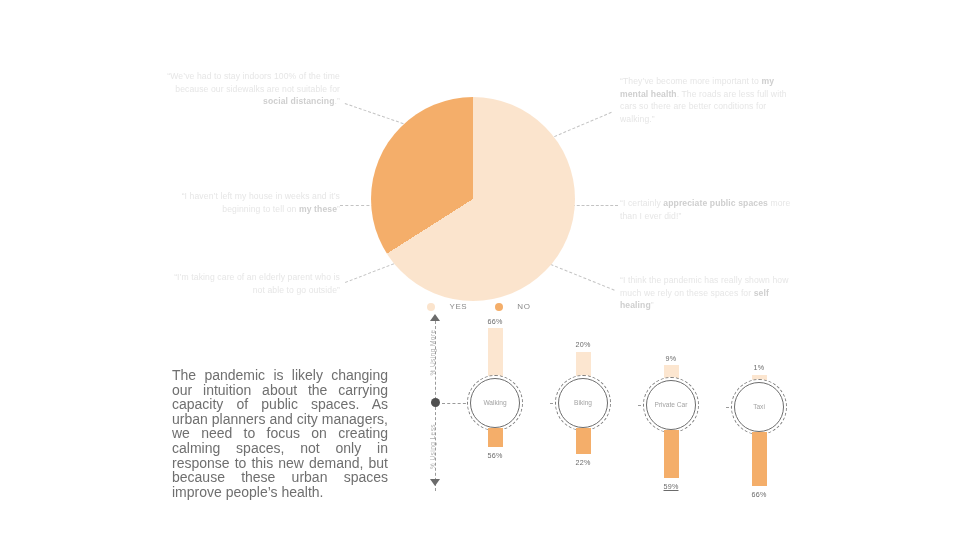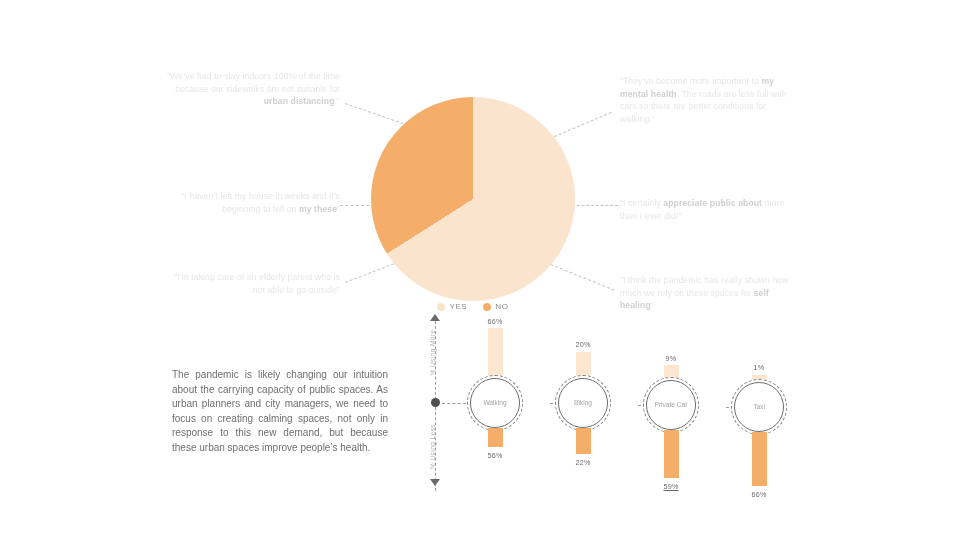--- a/index.html
+++ b/index.html
@@ -31,32 +31,32 @@
     background:
       conic-gradient(from 0deg,
         #FBE4CD 0deg 237.6deg,
         #F4AE6A 237.6deg 360deg);
   }
   .legend{
     position:absolute;left:371px;top:302px;width:204px;
     display:flex;justify-content:center;align-items:center;gap:16px;
     font-size:8px;color:#8a8a8a;letter-spacing:.6px;
   }
-  .legend .item{display:flex;align-items:center;gap:4px;}
+  .legend .item{display:flex;align-items:center;gap:14px;margin-left:12px;}
   .dot{width:8px;height:8px;border-radius:50%;display:inline-block;}
   .dot.yes{background:#FBE4CD;}
   .dot.no{background:#F4AE6A;}
 
   
   .leader{position:absolute;height:0;border-top:1px dashed #b9b9b9;opacity:.85;transform-origin:0 0;}
 
   
   .para{
     position:absolute;left:172px;top:368px;width:216px;
-    font-size:10px;line-height:14.6px;color:#6f6f6f;
+    font-size:14px;line-height:14.6px;color:#6f6f6f;
     text-align:justify;
   }
 
   
   .chart{position:absolute;left:424px;top:315px;width:400px;height:196px;}
   .axis{position:absolute;left:11px;top:6px;width:0;height:170px;border-left:1px dashed #9a9a9a;}
   .axis-arrow{position:absolute;left:6px;width:0;height:0;border-left:5px solid transparent;border-right:5px solid transparent;}
   .axis-arrow.up{top:-1px;border-bottom:7px solid #6b6b6b;}
   .axis-arrow.down{bottom:-1px;border-top:7px solid #6b6b6b;}
   .axis-dot{position:absolute;left:7px;top:83px;width:9px;height:9px;border-radius:50%;background:#4f4f4f;}
@@ -110,25 +110,25 @@
     <span class="item">
       <i class="dot yes"></i>
       <span>YES</span>
     </span>
     <span class="item">
       <i class="dot no"></i>
       <span>NO</span>
     </span>
   </div>
 
-  <div class="quote q-left" id="q0" style="left:150px;top:70px;width:190px;">“We’ve had to stay indoors 100% of the time because our sidewalks are not suitable for <b>urban distancing</b>.”</div>
+  <div class="quote q-left" id="q0" style="left:150px;top:70px;width:190px;">“We’ve had to stay indoors 100% of the time because our sidewalks are not suitable for <b>social distancing</b>.”</div>
   <div class="quote q-left" id="q1" style="left:160px;top:190px;width:180px;">“I haven’t left my house in weeks and it’s beginning to tell on <b>my these</b>”</div>
   <div class="quote q-left" id="q2" style="left:160px;top:271px;width:180px;">“I’m taking care of an elderly parent who is not able to go outside”</div>
   <div class="quote q-right" id="q3" style="left:620px;top:75px;width:176px;">“They’ve become more important to <b>my mental health</b>. The roads are less full with cars so there are better conditions for walking.”</div>
-  <div class="quote q-right" id="q4" style="left:620px;top:197px;width:176px;">“I certainly <b>appreciate public about</b> more than I ever did!”</div>
+  <div class="quote q-right" id="q4" style="left:620px;top:197px;width:176px;">“I certainly <b>appreciate public spaces</b> more than I ever did!”</div>
   <div class="quote q-right" id="q5" style="left:620px;top:274px;width:178px;">“I think the pandemic has really shown how much we rely on these spaces for <b>self healing</b>”</div>
 
   <div class="para">The pandemic is likely changing our intuition about the carrying capacity of public spaces. As urban planners and city managers, we need to focus on creating calming spaces, not only in response to this new demand, but because these urban spaces  improve people’s health.</div>
 
   <div class="chart">
     <div class="axis"></div>
     <div class="axis-arrow up"></div>
     <div class="axis-arrow down" style="top:164px;"></div>
     <div class="axis-dot"></div>
     <div class="axis-label more">% Using More</div>

